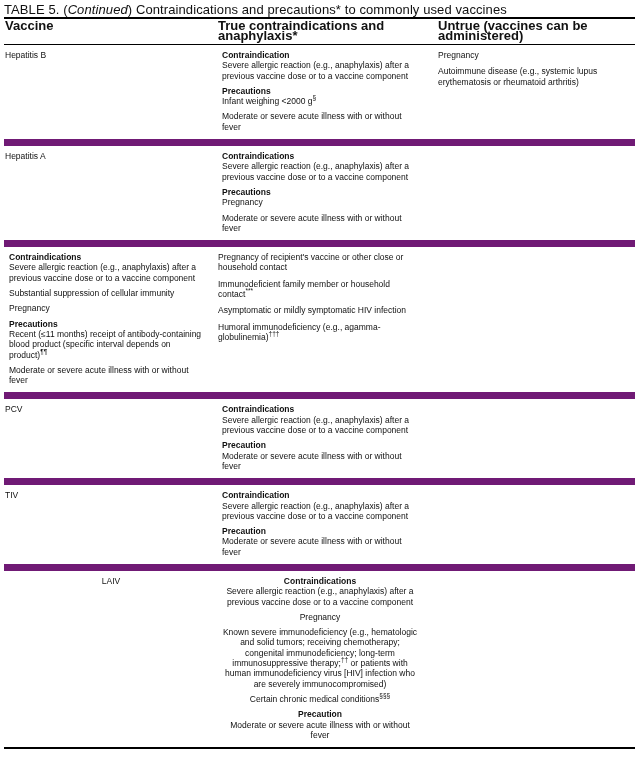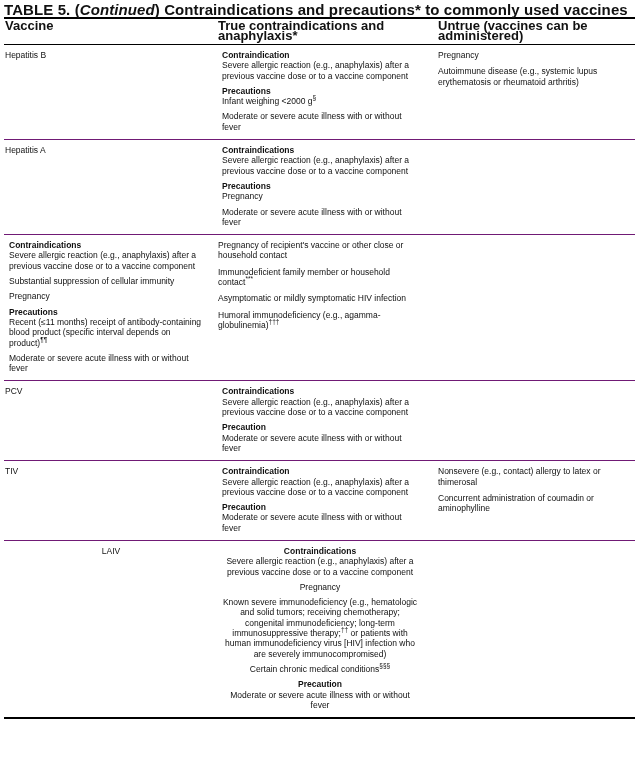--- a/index.html
+++ b/index.html
@@ -3,35 +3,35 @@
 <meta charset="utf-8">
 <style>
   html,body { margin:0; padding:0; background:#ffffff; }
   body {
     width:640px; height:770px; overflow:hidden;
     font-family:"Liberation Sans", sans-serif;
     color:#111; -webkit-font-smoothing:antialiased;
   }
   .page { padding:3px 5px 0 4px; }
   .table-title {
-    font-size:15px; font-weight:bold; line-height:11px;
+    font-size:13px; font-weight:normal; line-height:11px;
     padding:1px 0 2px 0; letter-spacing:0.1px;
   }
   .table-title .ital { font-style:italic; }
   .vtable { border-top:2px solid #000; border-bottom:2px solid #000; }
   .thead {
     display:grid; grid-template-columns:213px 220px 1fr;
     border-bottom:1px solid #000;
     font-size:13px; font-weight:bold; line-height:10px;
     padding:2px 0 3px 0;
   }
   .th { padding-left:1px; }
   .trow {
     display:grid; grid-template-columns:213px 220px 1fr;
-    border-bottom:1px solid #701a75;
+    border-bottom:7px solid #701a75;
     font-size:8.5px; line-height:10.3px;
     padding:5px 0 2px 0;
   }
   .trow:last-child { border-bottom:none;text-align:center; }
   .cell { padding-left:1px; }
   .true-cell .block { margin:0 0 5px 4px; max-width:196px; }
   .block .bhead { font-weight:bold; }
   .untrue-cell .untrue-item { margin:0 0 6px 0; max-width:202px; }
   sup { font-size:6.5px; line-height:0; vertical-align:4px; }
 </style>
@@ -131,24 +131,20 @@
           <div class="cell true-cell">
             <div class="block">
               <div class="bhead">Contraindication</div>
               <div class="btext">Severe allergic reaction (e.g., anaphylaxis) after a previous vaccine dose or to a vaccine component</div>
             </div>
             <div class="block">
               <div class="bhead">Precaution</div>
               <div class="btext">Moderate or severe acute illness with or without fever</div>
             </div>
           </div>
-          <div class="cell untrue-cell">
-            <div class="untrue-item">Nonsevere (e.g., contact) allergy to latex or thimerosal</div>
-            <div class="untrue-item">Concurrent administration of coumadin or aminophylline</div>
-          </div>
         </div>
         <div class="trow">
           <div class="cell vaccine-cell"><span>LAIV</span></div>
           <div class="cell true-cell">
             <div class="block">
               <div class="bhead">Contraindications</div>
               <div class="btext">Severe allergic reaction (e.g., anaphylaxis) after a previous vaccine dose or to a vaccine component</div>
             </div>
             <div class="block">
               <div class="btext">Pregnancy</div>

